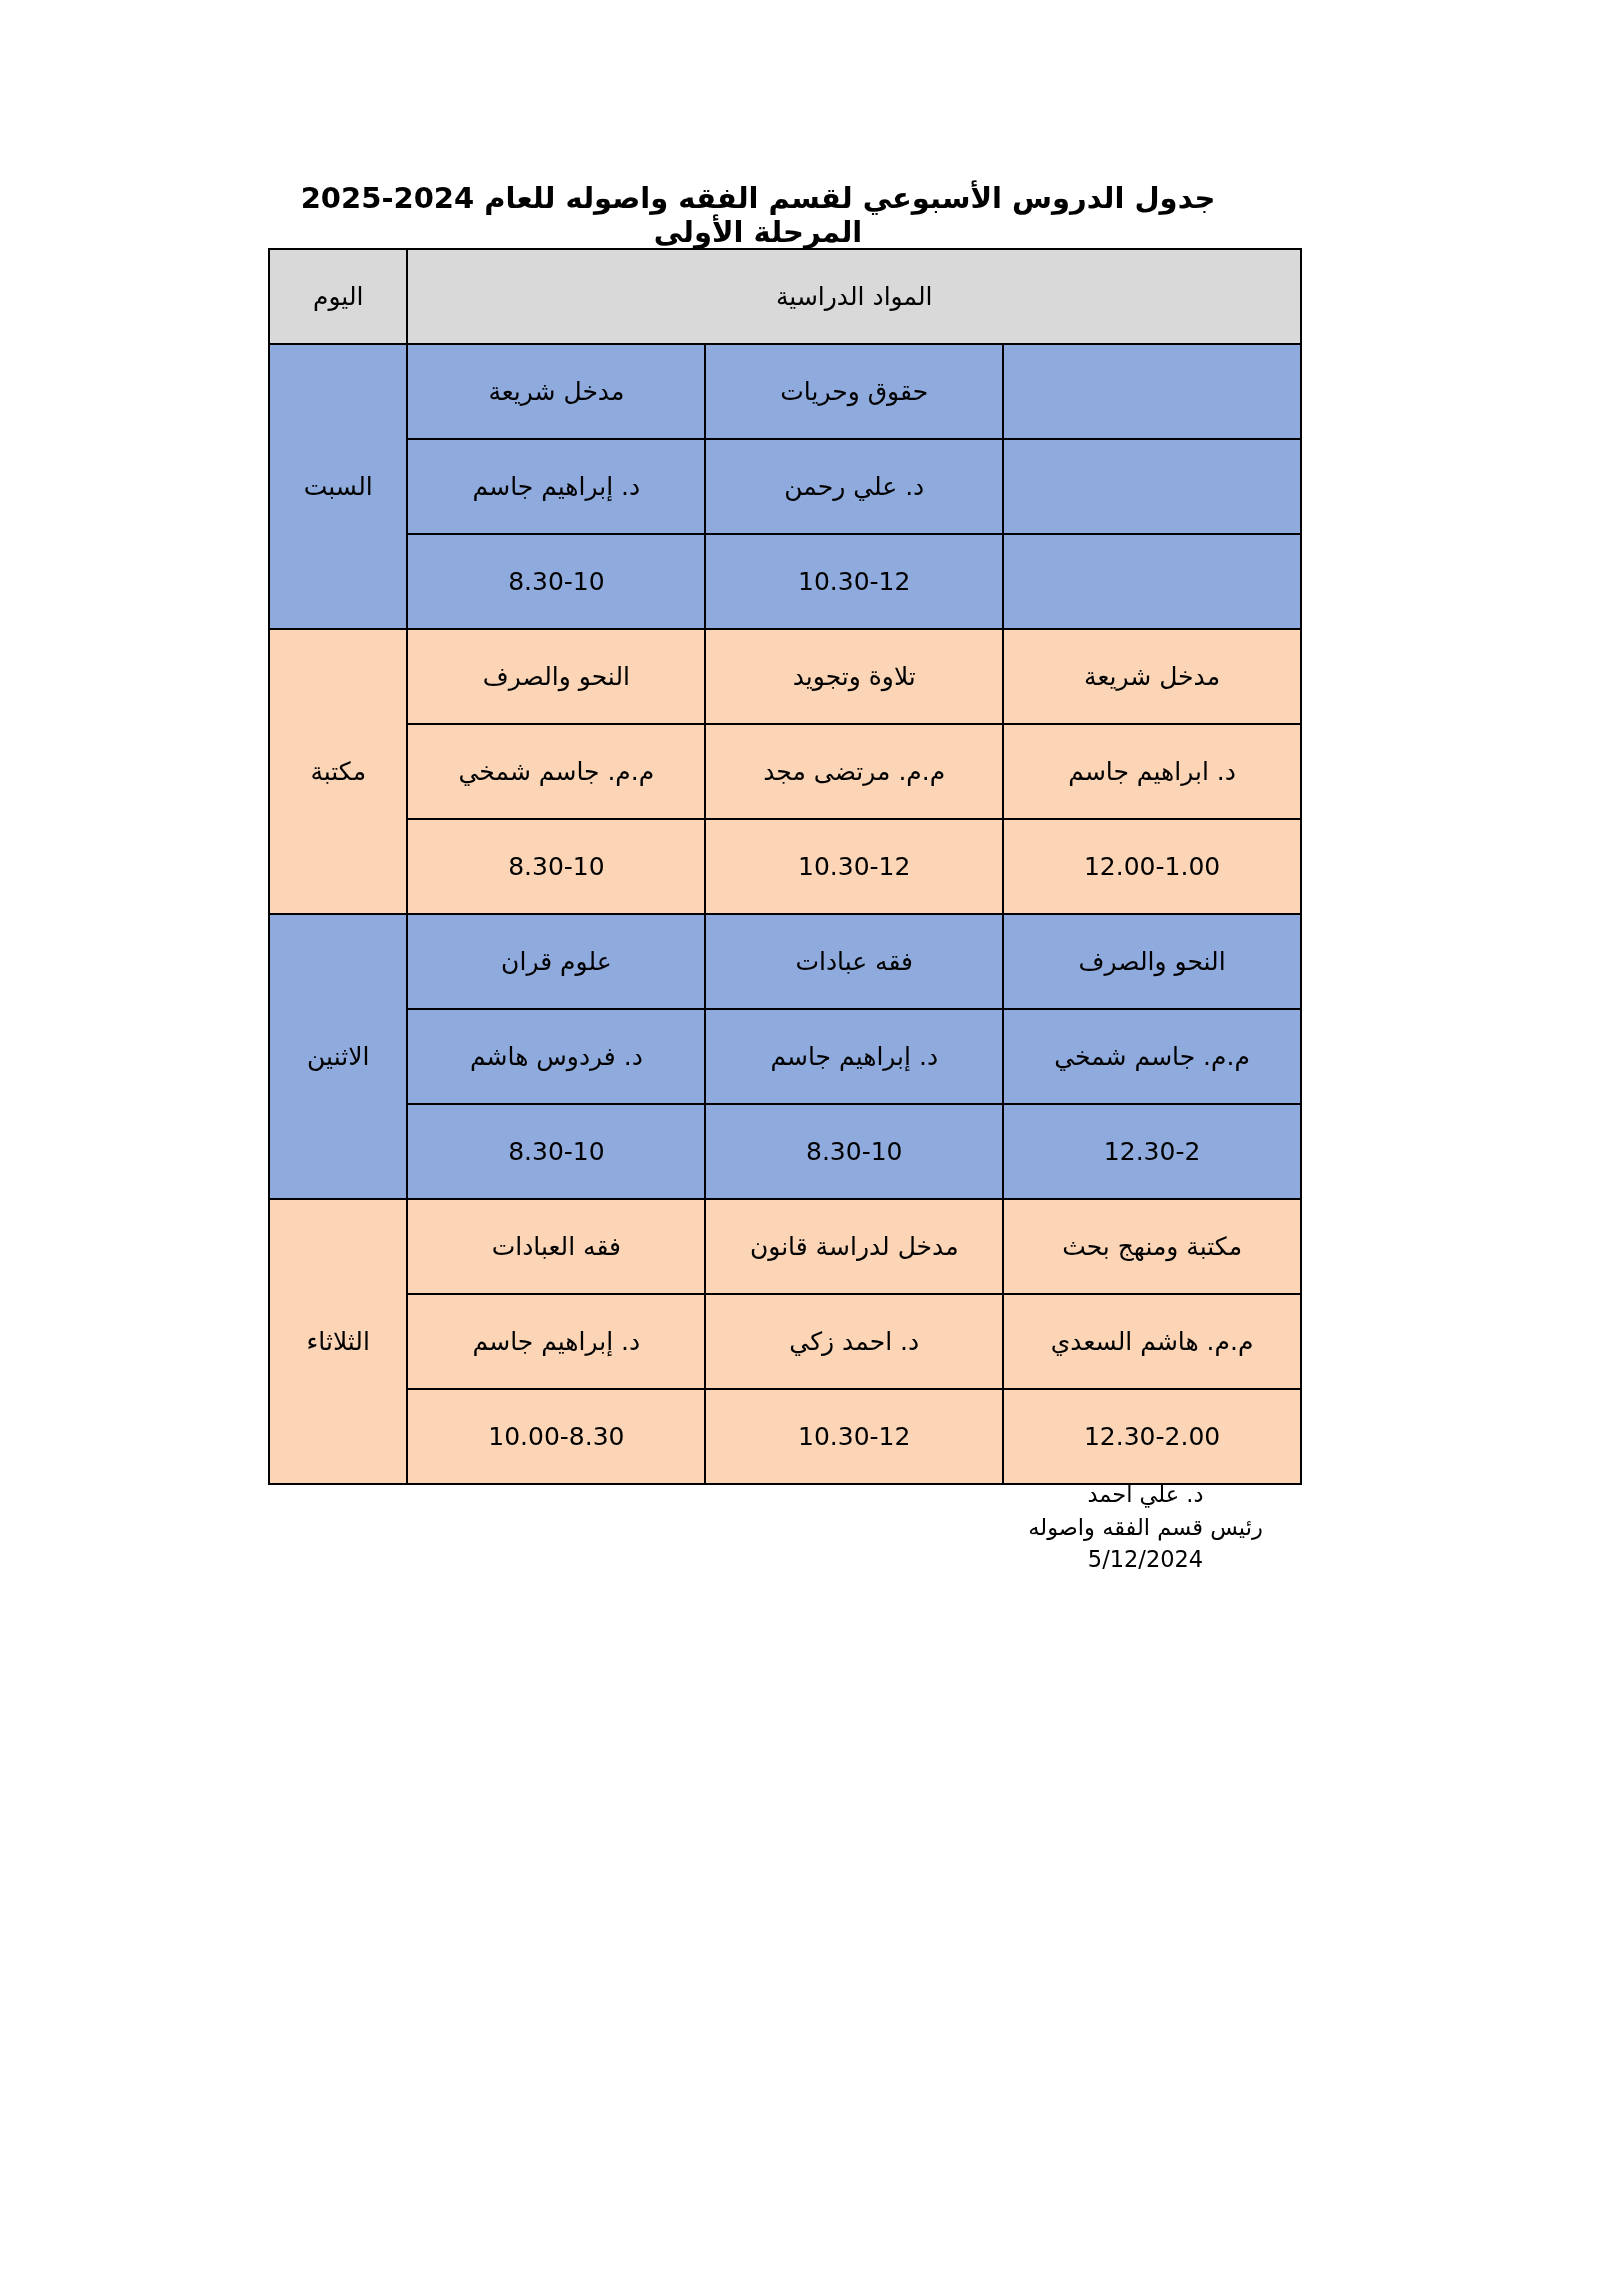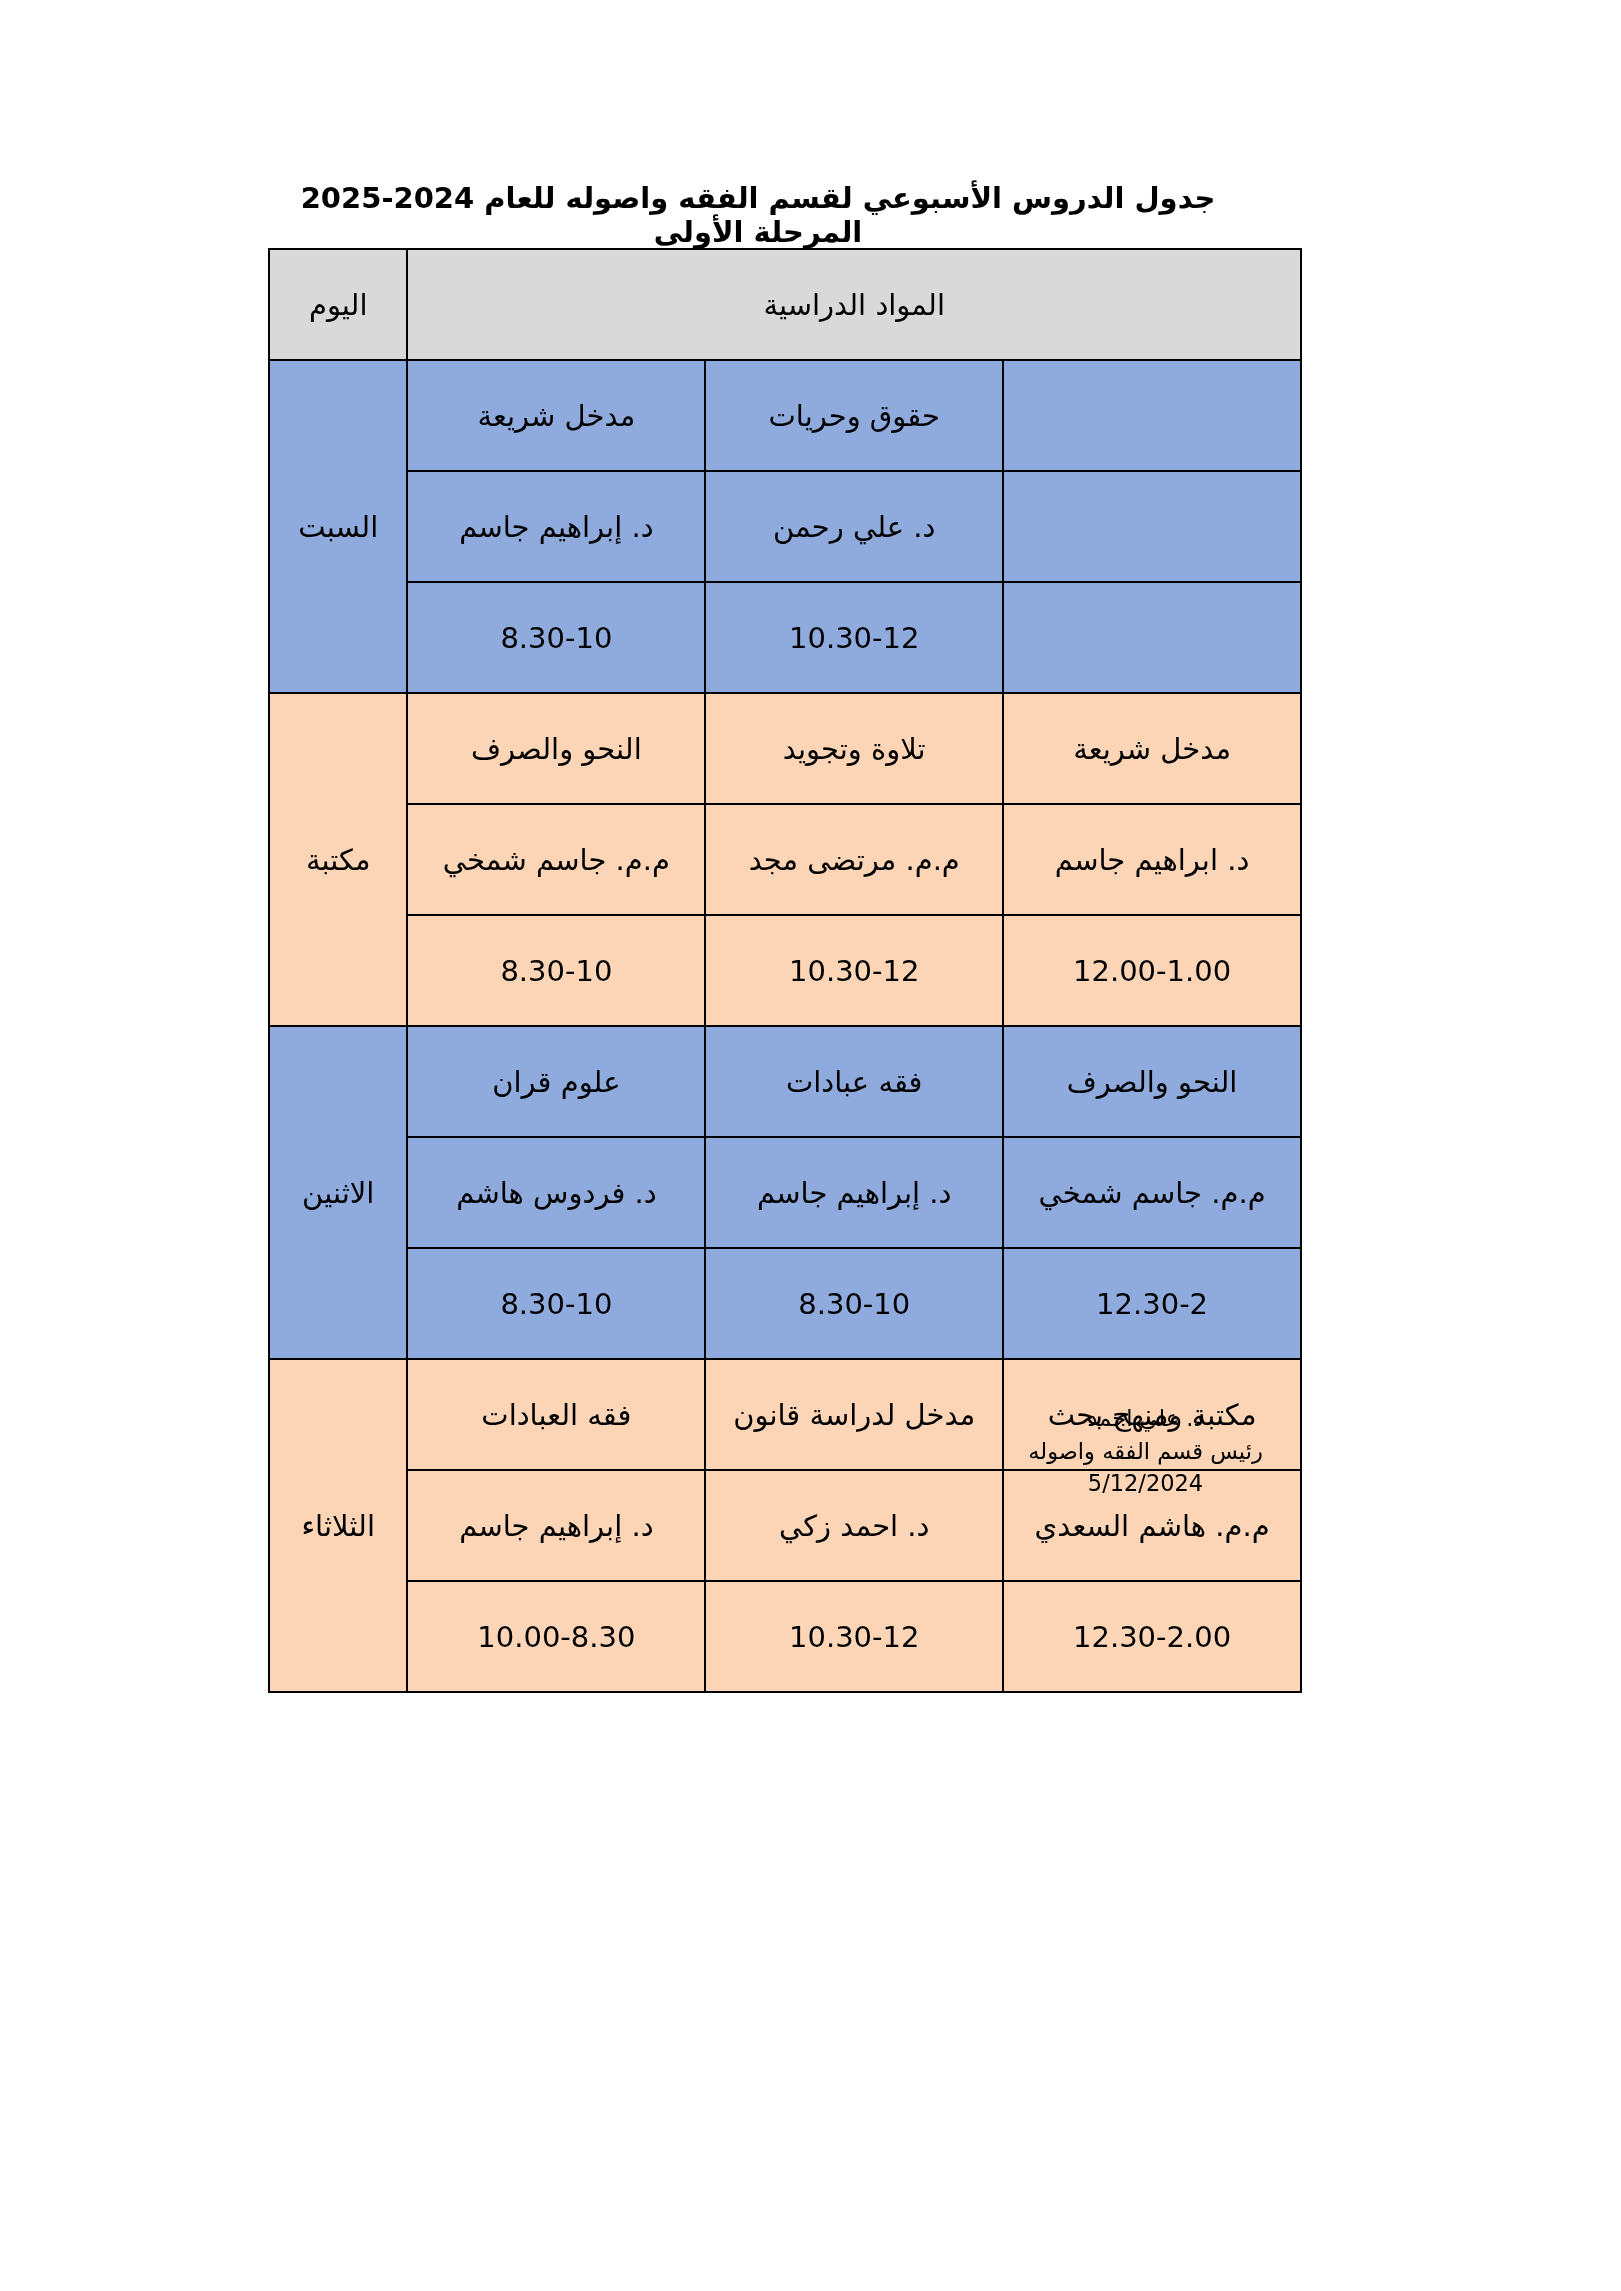--- a/index.html
+++ b/index.html
@@ -39,23 +39,23 @@
     border-collapse: collapse;
     table-layout: fixed;
     direction: rtl;
     width: 1034px;
   }
   table.schedule td,
   table.schedule th {
     border: 2px solid #000000;
     text-align: center;
     vertical-align: middle;
-    font-size: 29px;
+    font-size: 25px;
     font-weight: normal;
-    padding: 16px;
+    padding: 8px;
     height: 77px;
   }
   col.c-day    { width: 132px; }
   col.c-cell   { width: 284px; }
 
   .th-day, .th-subjects {
     background: #d9d9d9;
     font-weight: bold;
     font-size: 25.5px;
     height: 72px;
@@ -69,21 +69,21 @@
     background: #8faadc;
   }
   .peach {
     background: #fbd5b5;
   }
   .empty {
     background: #8faadc;
   }
   .signature {
     position: absolute;
-    top: 1402px;
+    top: 1478px;
     right: 309px;
     width: 333px;
     text-align: center;
     direction: rtl;
     font-size: 22.5px;
     line-height: 1.45;
   }
   .signature div {
     white-space: nowrap;
   }

